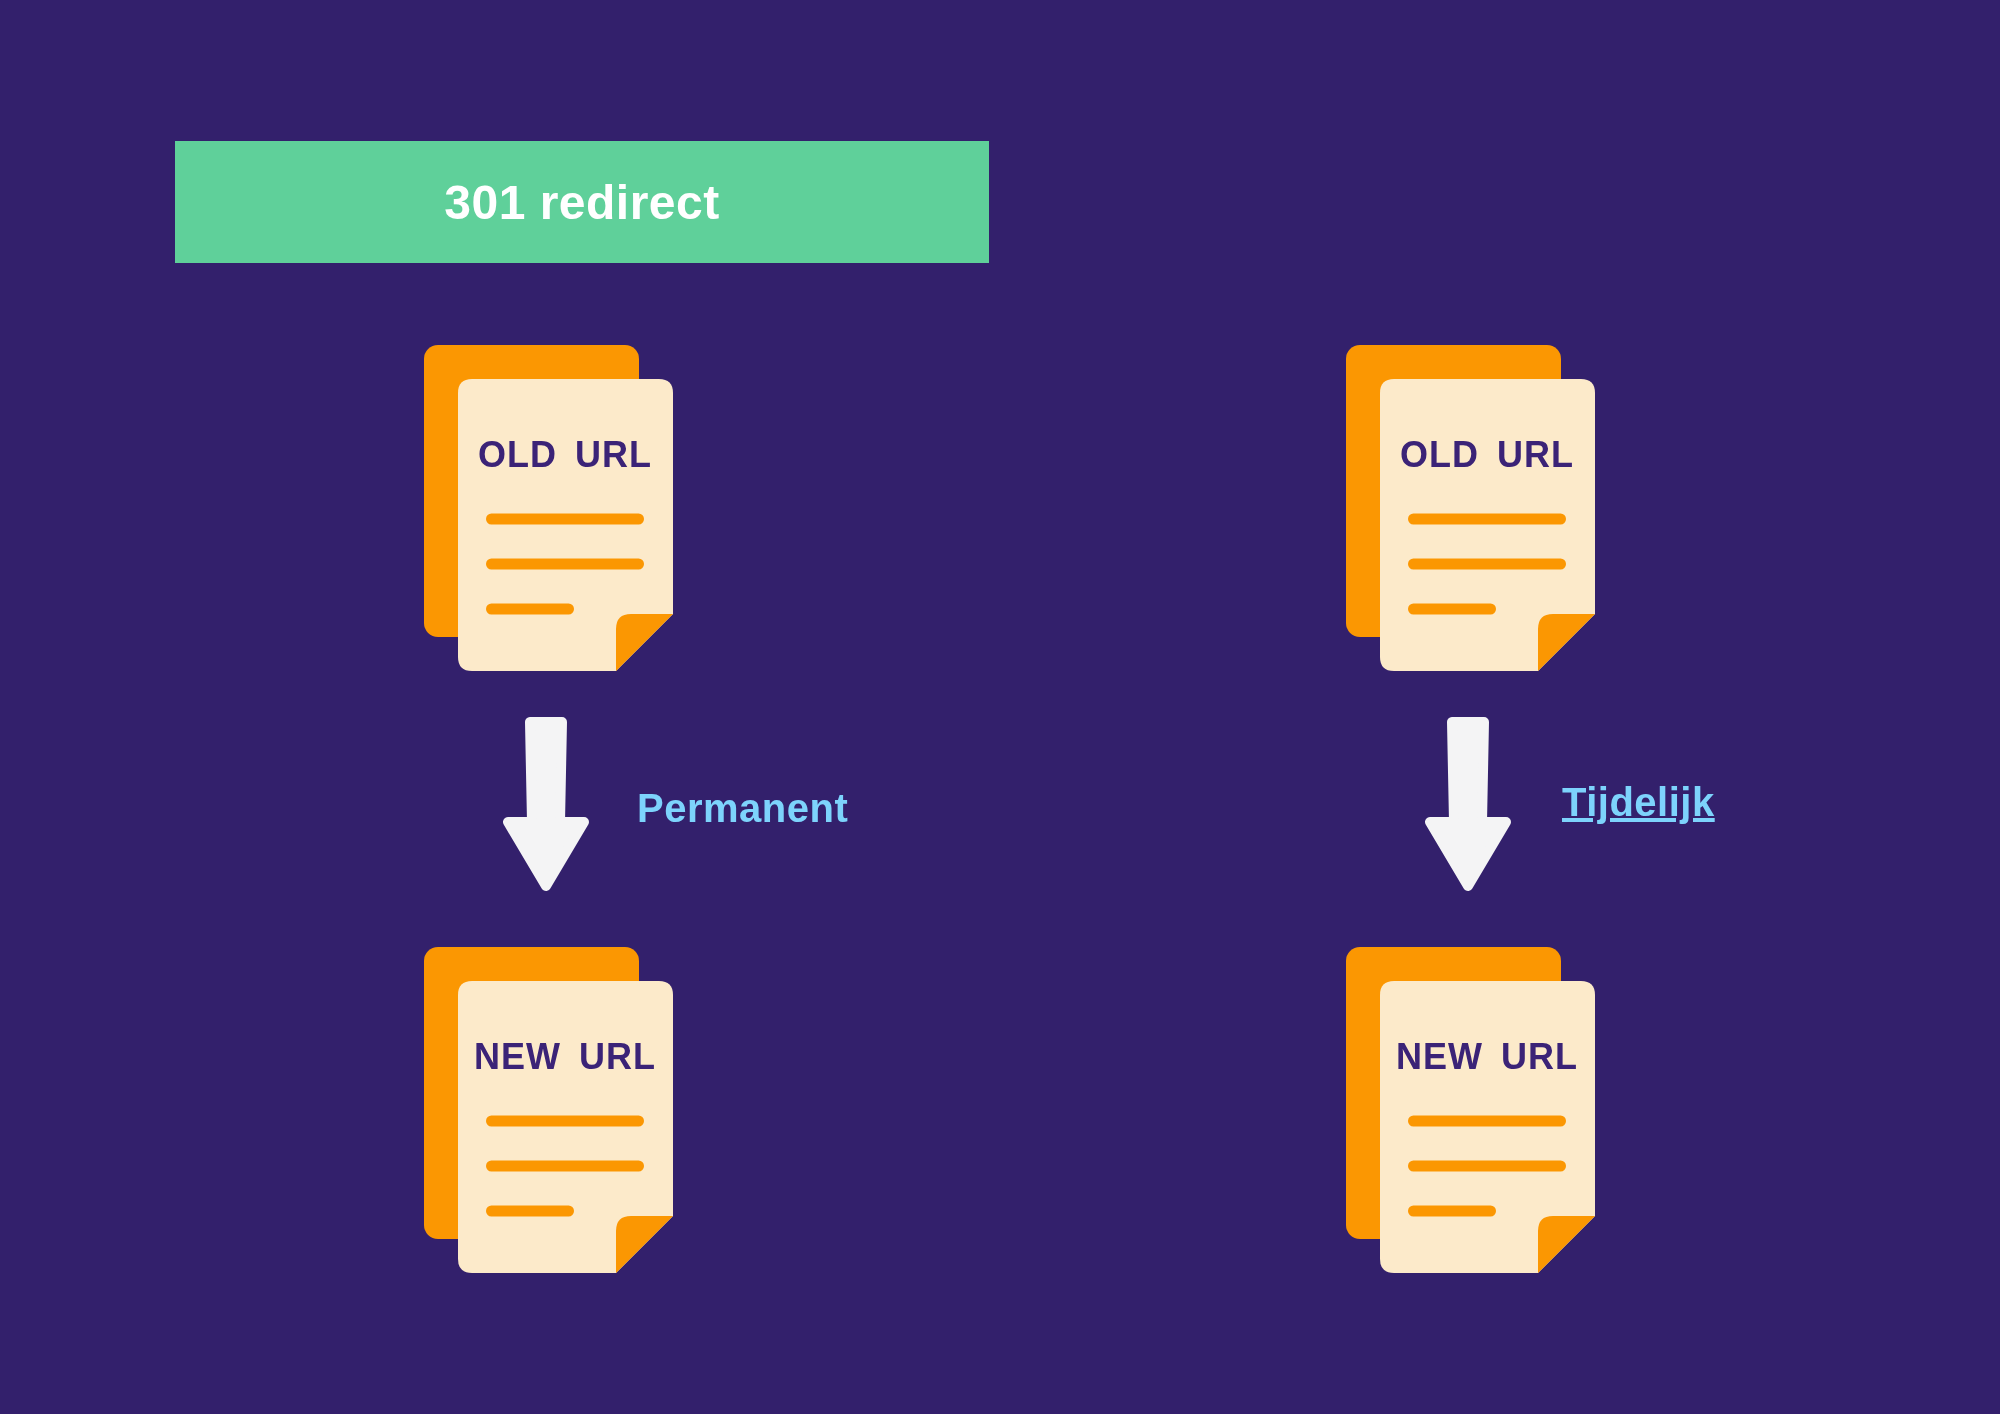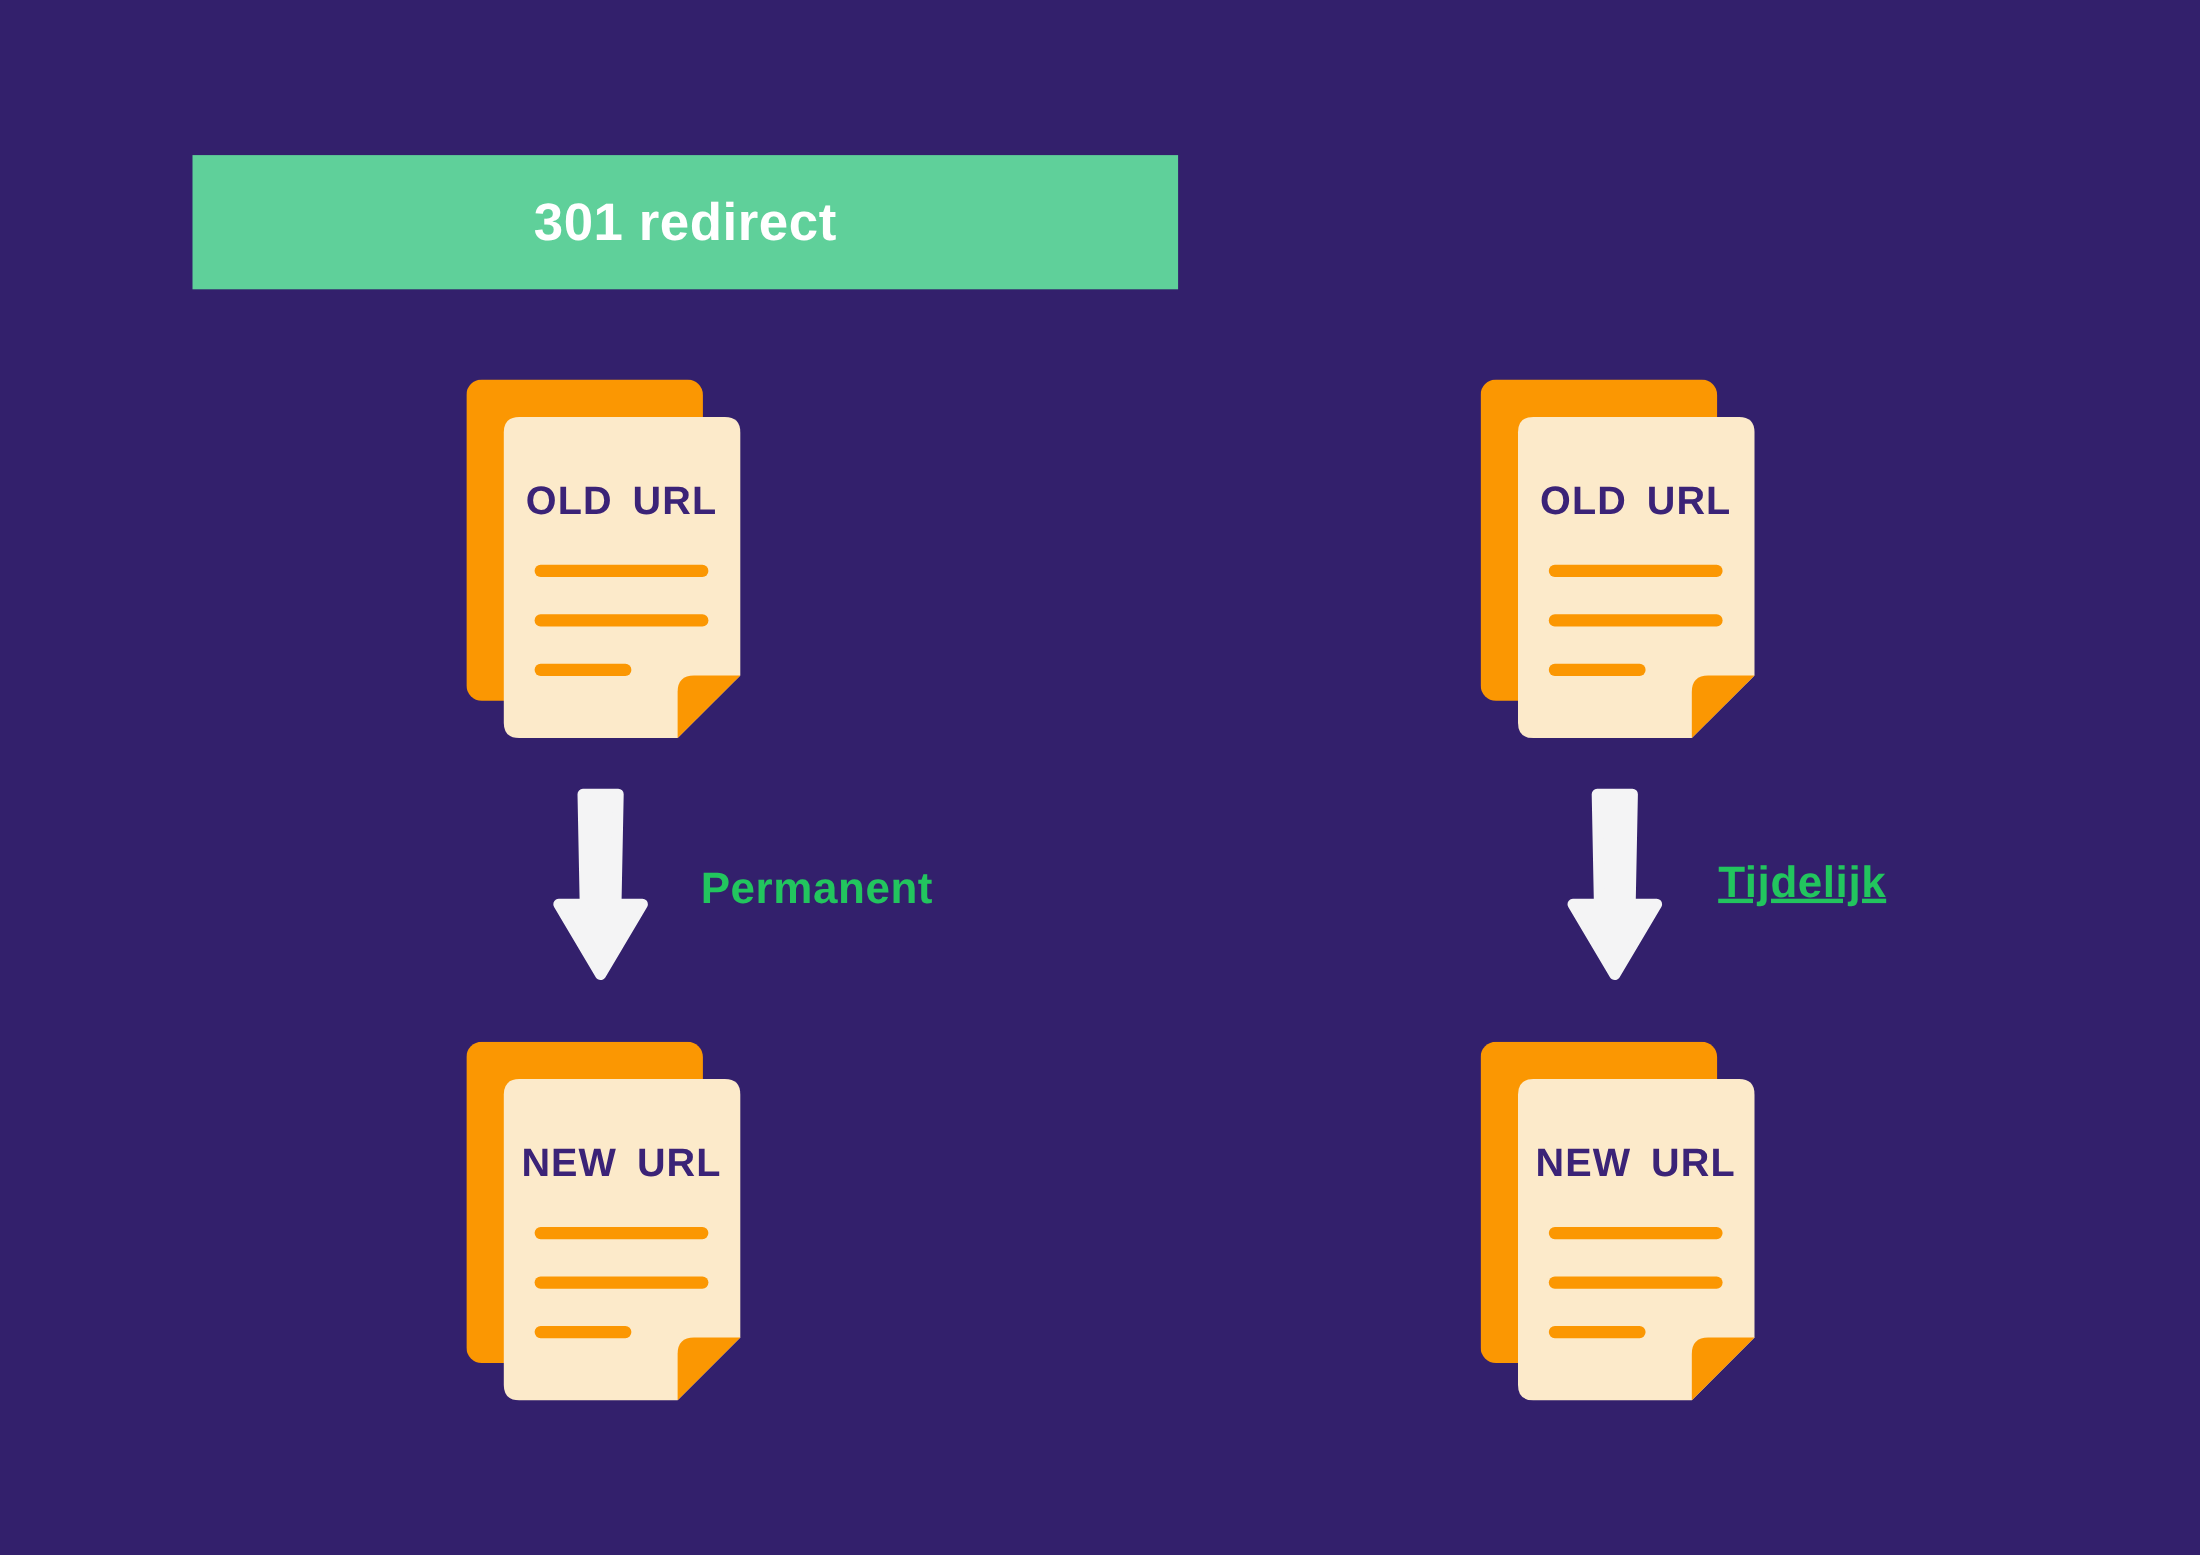--- a/index.html
+++ b/index.html
@@ -11,21 +11,21 @@
   .canvas {
     position: relative;
     width: 2000px;
     height: 1414px;
     background: #33206C;
     overflow: hidden;
   }
   .banner {
     position: absolute;
     top: 141px;
-    width: 896px;
+    width: 814px;
     height: 122px;
     background: #5FD09A;
     display: flex;
     align-items: center;
     justify-content: center;
   }
   .banner--left  { left: 175px; }
   .banner--right { left: 1079px; }
   .banner-label {
     color: #FFFFFF;
@@ -45,21 +45,21 @@
   .arrow {
     position: absolute;
     width: 120px;
     height: 180px;
     top: 716px;
   }
   .arrow--left  { left: 486px; }
   .arrow--right { left: 1408px; }
   .arrow-label {
     position: absolute;
-    color: #22c55e;
+    color: #7dd3fc;
     font-size: 40px;
     font-weight: bold;
     letter-spacing: 0.5px;
     line-height: 44px;
     white-space: nowrap;
   }
   .arrow-label--left  { left: 637px;  top: 786px; }
   .arrow-label--right { left: 1562px; top: 780px; text-decoration: underline; }
   .doc-label-text {
     font-family: "Liberation Sans", "DejaVu Sans", sans-serif;

